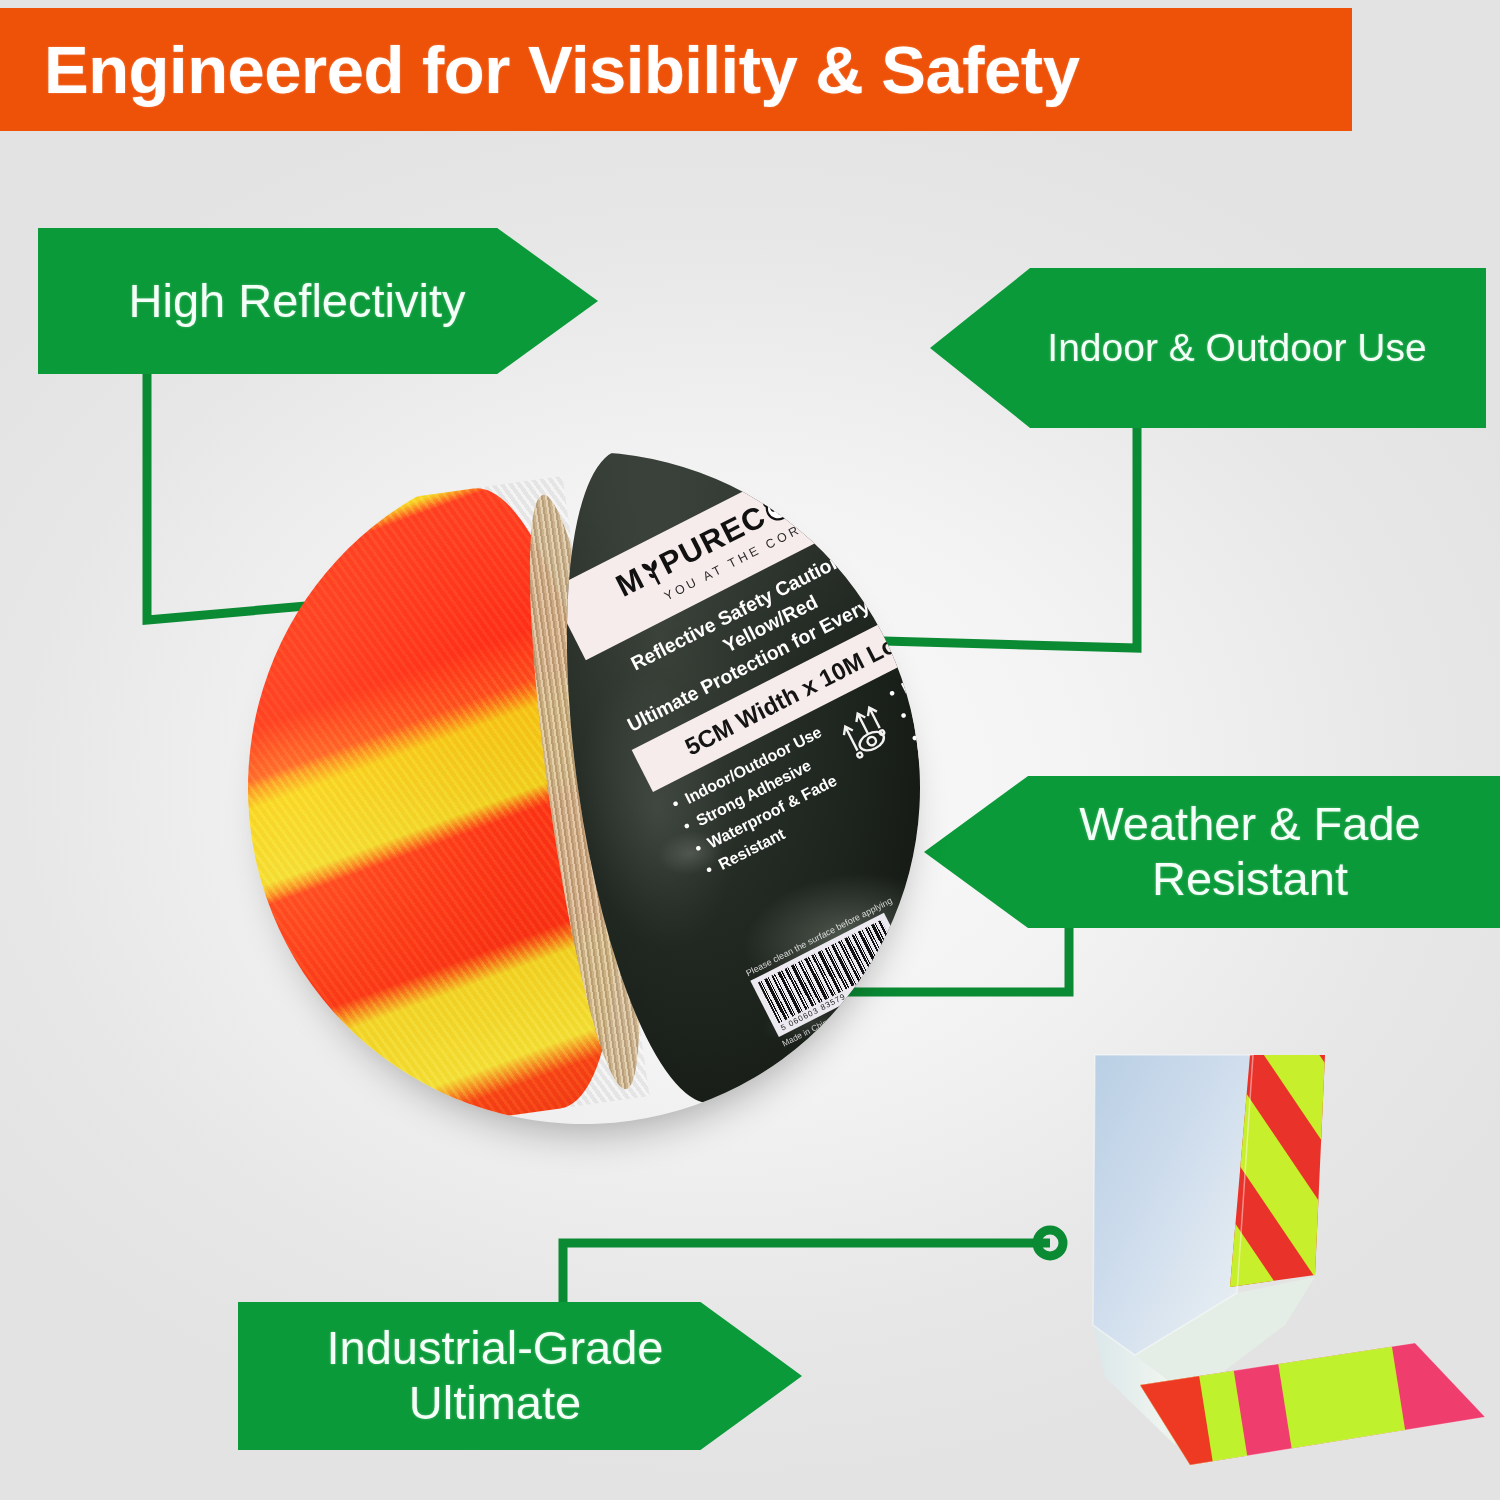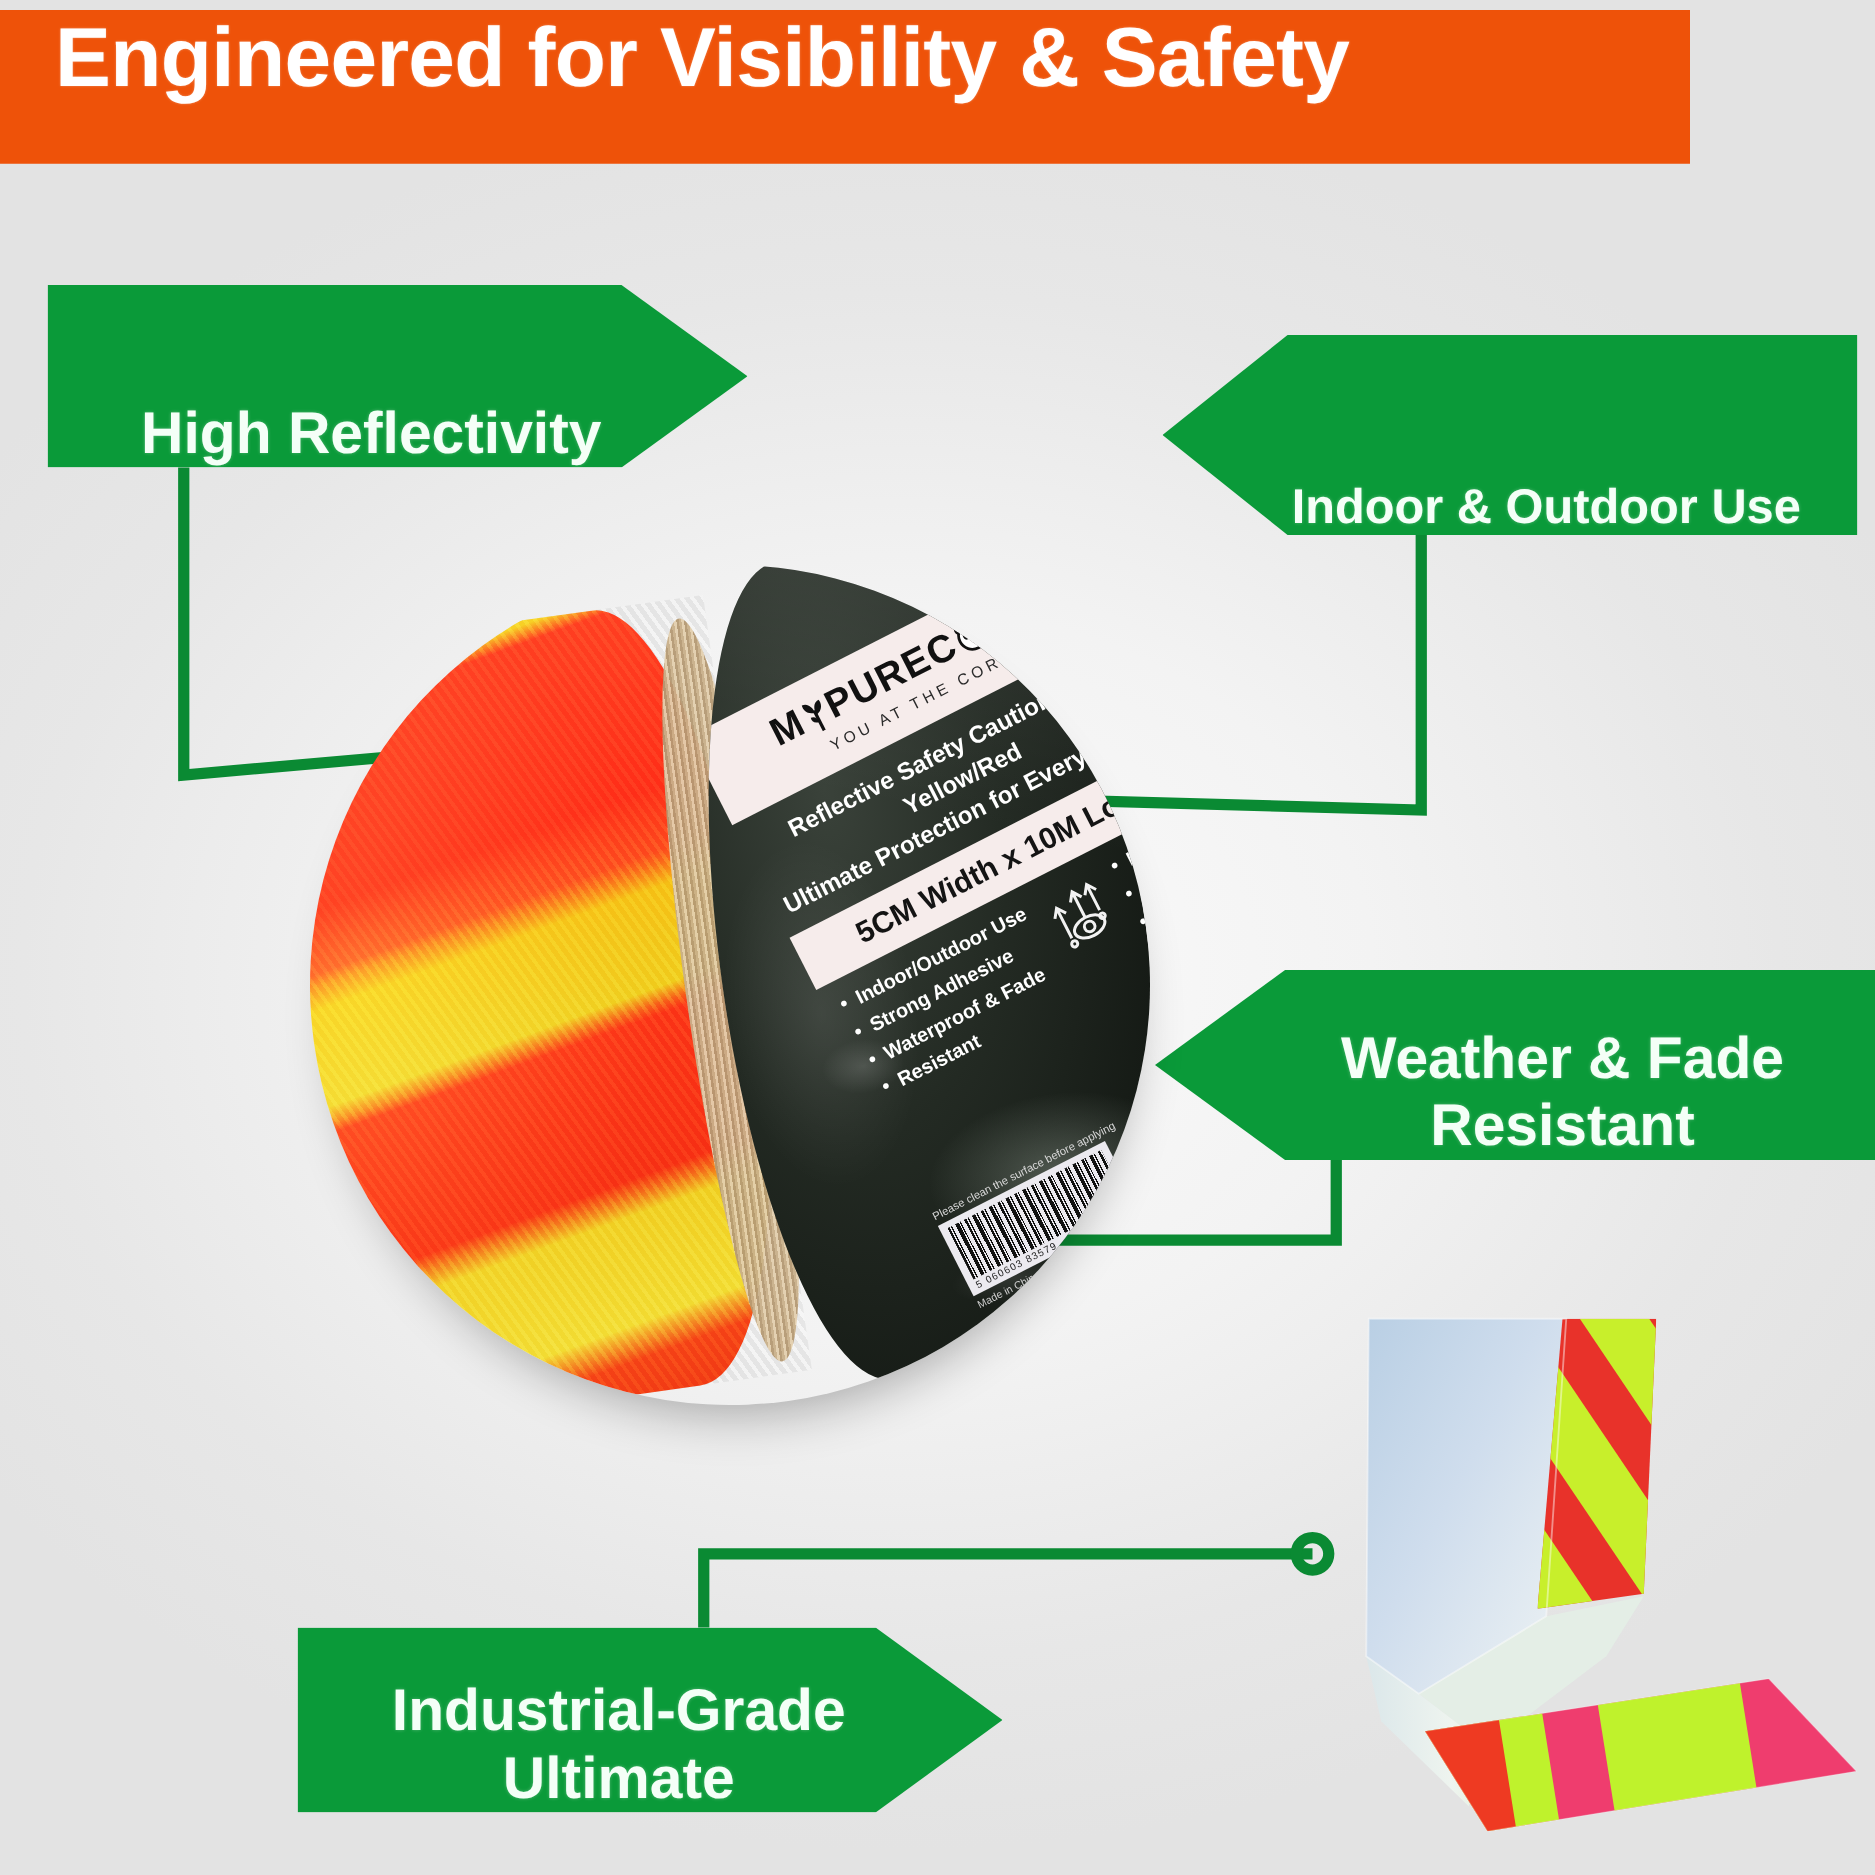--- a/index.html
+++ b/index.html
@@ -13,36 +13,36 @@
     width: 1500px; height: 1500px;
     background:
       radial-gradient(ellipse 900px 700px at 48% 52%, #fbfbfb 0%, #f3f3f3 42%, #e7e7e7 78%, #e3e3e3 100%),
       linear-gradient(160deg,#ececec 0%, #e6e6e6 40%, #eeeeee 75%, #e9e9e9 100%);
   }
 
   
   .hdr-band {
     position:absolute; left:0; top:8px; width:1352px; height:123px;
     background:#ee5209;
-    display:flex; align-items:flex-start;
+    display:flex; align-items:center;
   }
   .hdr-title {
     color:#ffffff; font-size:67px; font-weight:bold;
     letter-spacing:-0.5px; margin-left:44px;
     white-space:nowrap;
     text-shadow:0 0 2px rgba(255,255,255,0.35);
   }
 
   
   .callout {
     position:absolute;
     background:#0a9a39;
     color:#f4fff7;
-    font-weight:bold;
-    display:flex; align-items:flex-end; justify-content:center;
+    font-weight:normal;
+    display:flex; align-items:center; justify-content:center;
     text-align:center;
     line-height:1.16;
     text-shadow:0 0 3px rgba(255,255,255,0.30);
   }
   .callout span { display:block; padding:0 14px; }
   .arrow-right {
     clip-path: polygon(0 0, 82% 0, 100% 50%, 82% 100%, 0 100%);
   }
   .arrow-left {
     clip-path: polygon(18% 0, 100% 0, 100% 100%, 18% 100%, 0 50%);

